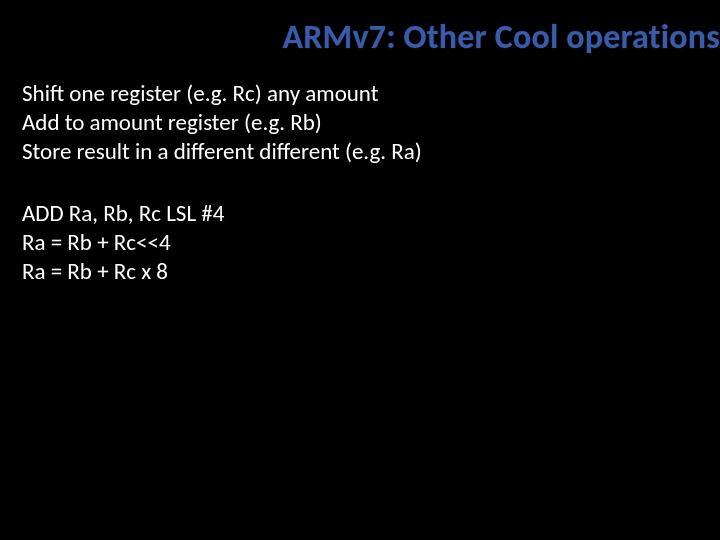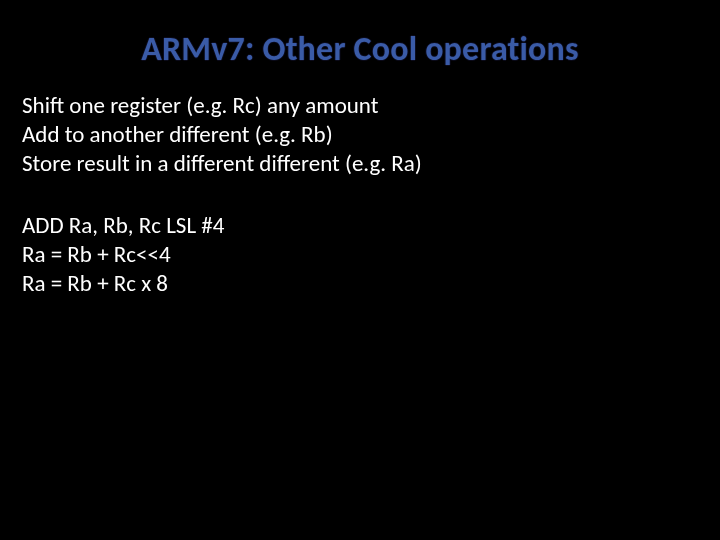--- a/index.html
+++ b/index.html
@@ -1,24 +1,24 @@
 <!DOCTYPE html>
 <html><head>
 <meta charset="utf-8">
 <style>
   * { margin: 0; padding: 0; box-sizing: border-box; }
   html, body { width: 720px; height: 540px; background: #000; font-family: Calibri, "Segoe UI", Arial, sans-serif; overflow: hidden; }
   .slide { width: 720px; height: 540px; background: #000; color: #000; position: relative; }
   .title {
     font-size: 34px;
     font-weight: 600;
-    text-align: center;
+    text-align: right;
     color: #3a5ba7;
     text-shadow: -1px 0 #0a0a1a, 1px 0 #0a0a1a, 0 -1px #0a0a1a, 0 1px #0a0a1a;
-    padding-top: 28px;
+    padding-top: 16px;
     padding-bottom: 22px;
     letter-spacing: 0.2px;
   }
   .body {
     padding-left: 22px;
     padding-right: 22px;
     font-size: 23px;
     line-height: 1.25;
     color: #fff;
   }
@@ -26,21 +26,21 @@
   .line { display: block; }
 </style>
 </head>
 <body>
 
 <div class="slide">
   <h1 class="title">ARMv7: Other Cool operations</h1>
   <div class="body">
     <div class="para">
       <span class="line">Shift one register (e.g. Rc) any amount</span>
-      <span class="line">Add to another different (e.g. Rb)</span>
+      <span class="line">Add to amount register (e.g. Rb)</span>
       <span class="line">Store result in a different different (e.g. Ra)</span>
     </div>
     <div class="para">
       <span class="line">ADD Ra, Rb, Rc LSL #4</span>
       <span class="line">Ra = Rb + Rc&lt;&lt;4</span>
       <span class="line">Ra = Rb + Rc x 8</span>
     </div>
   </div>
 </div>
 

